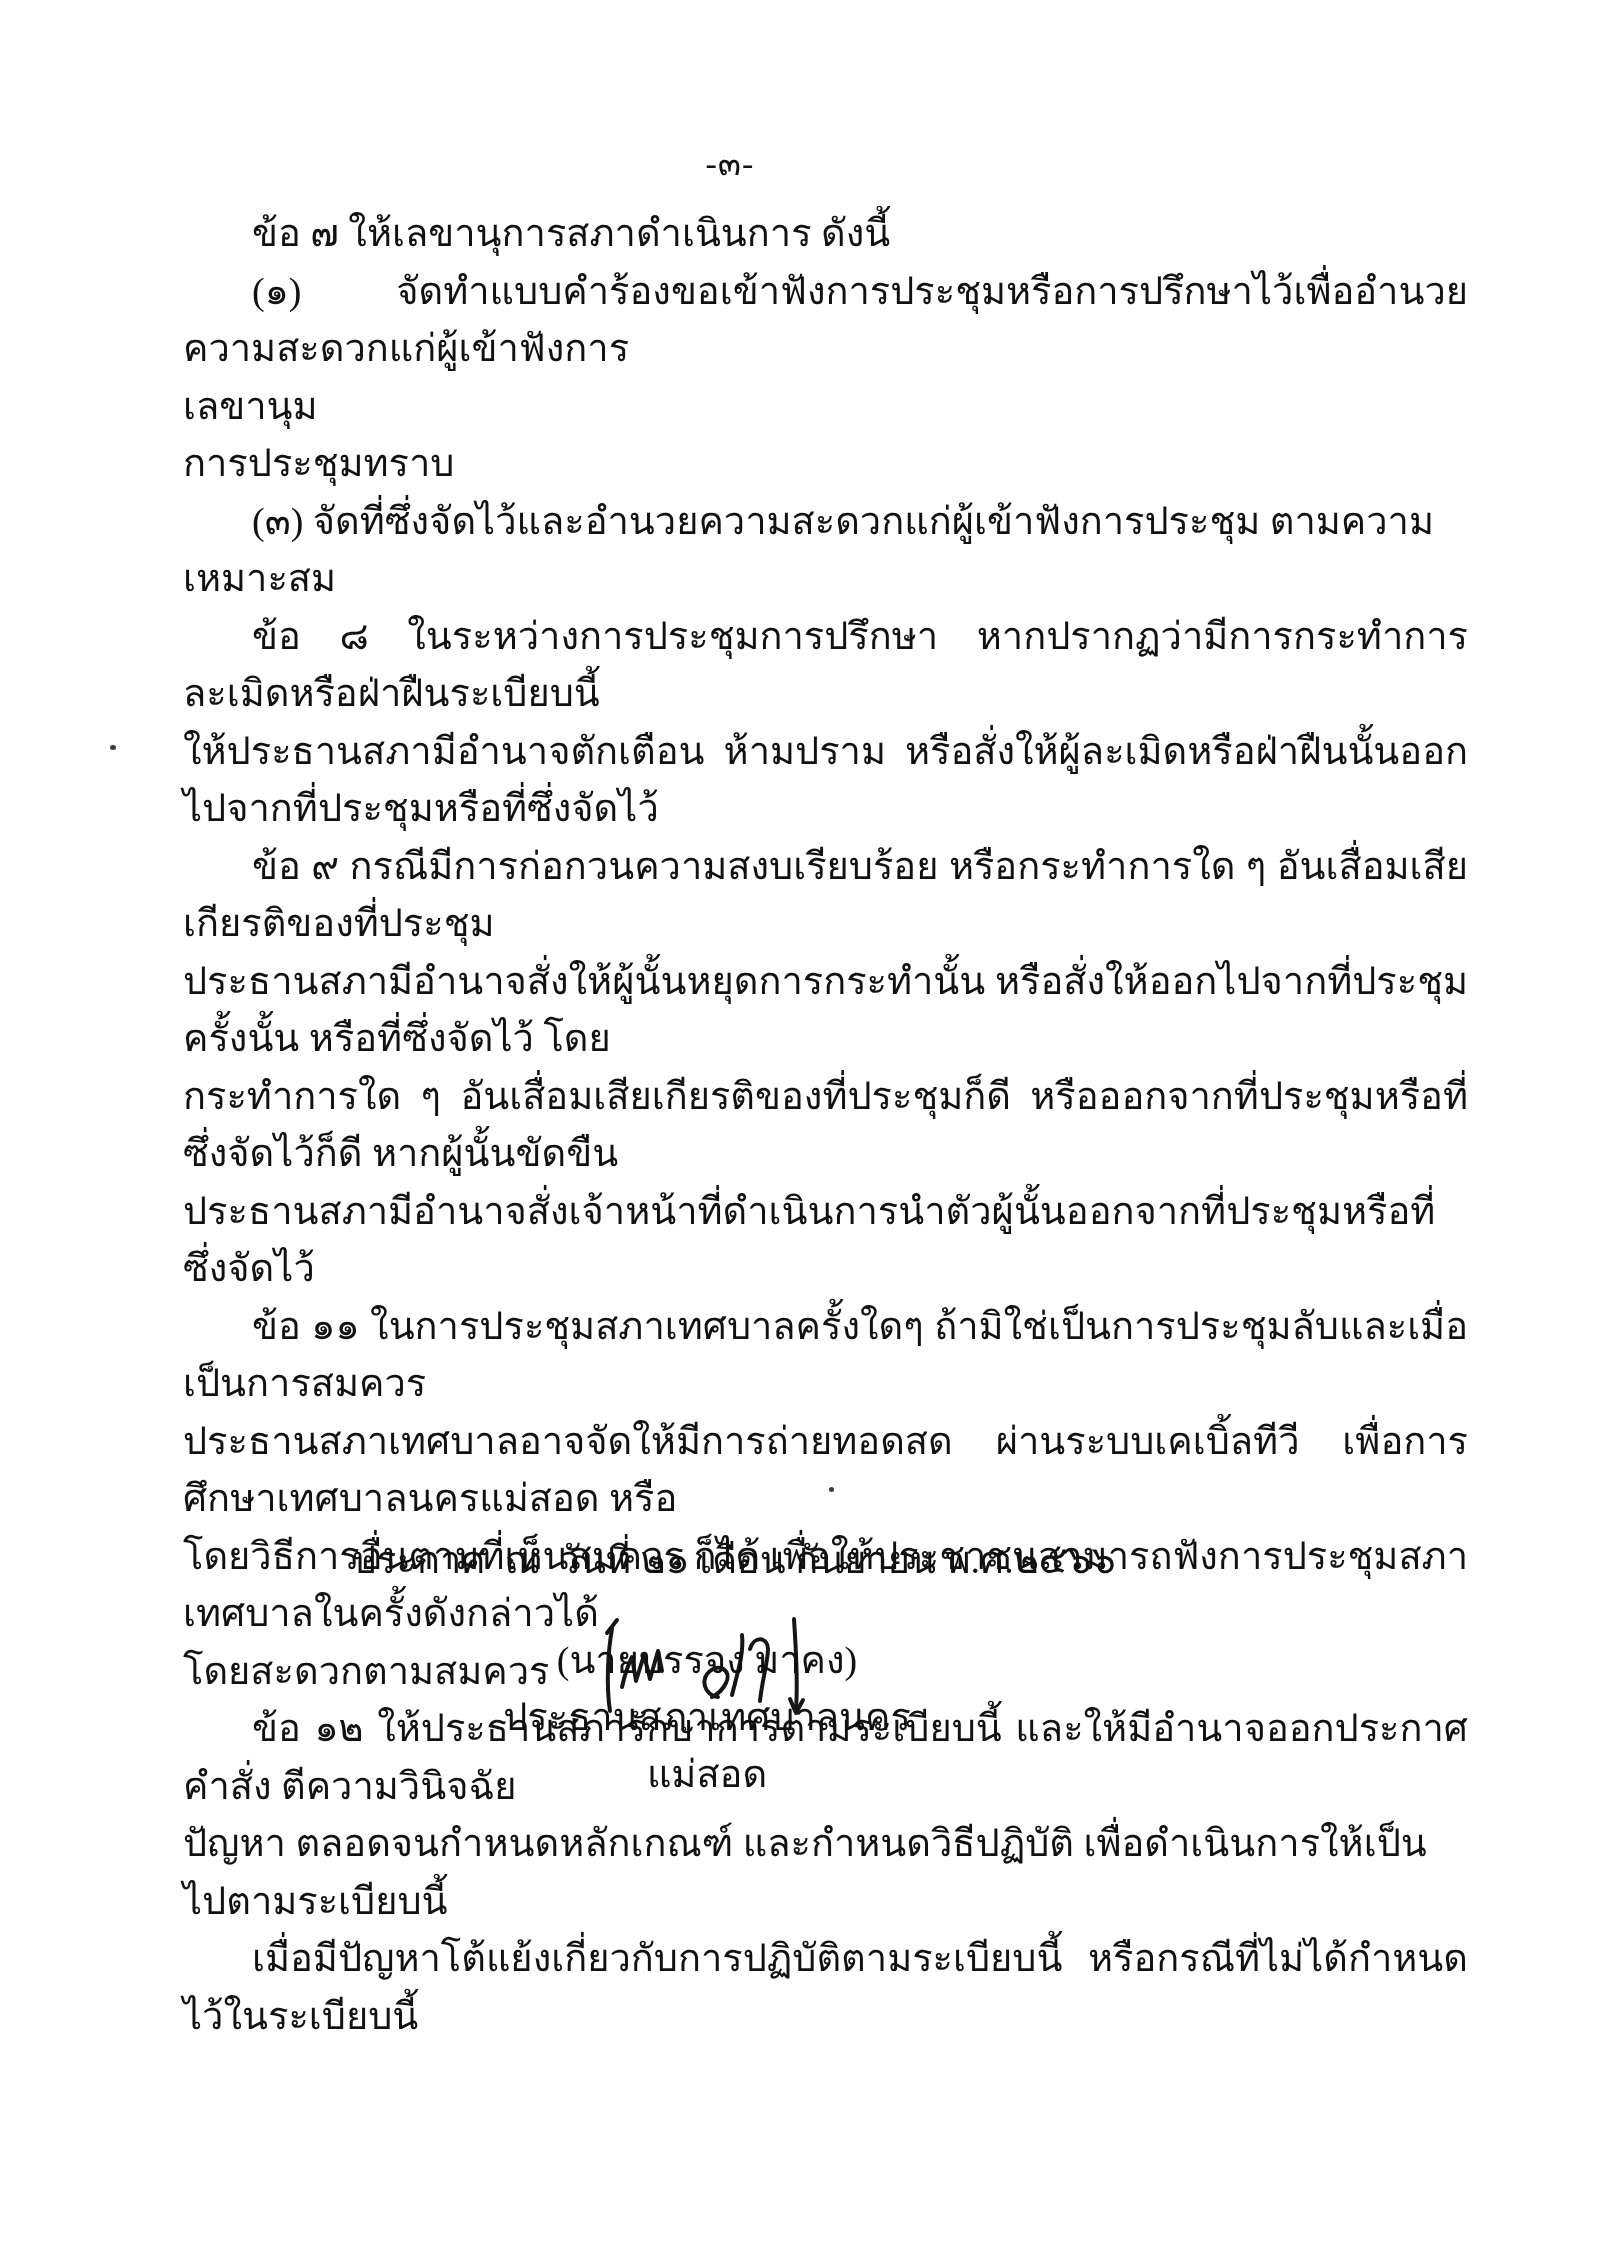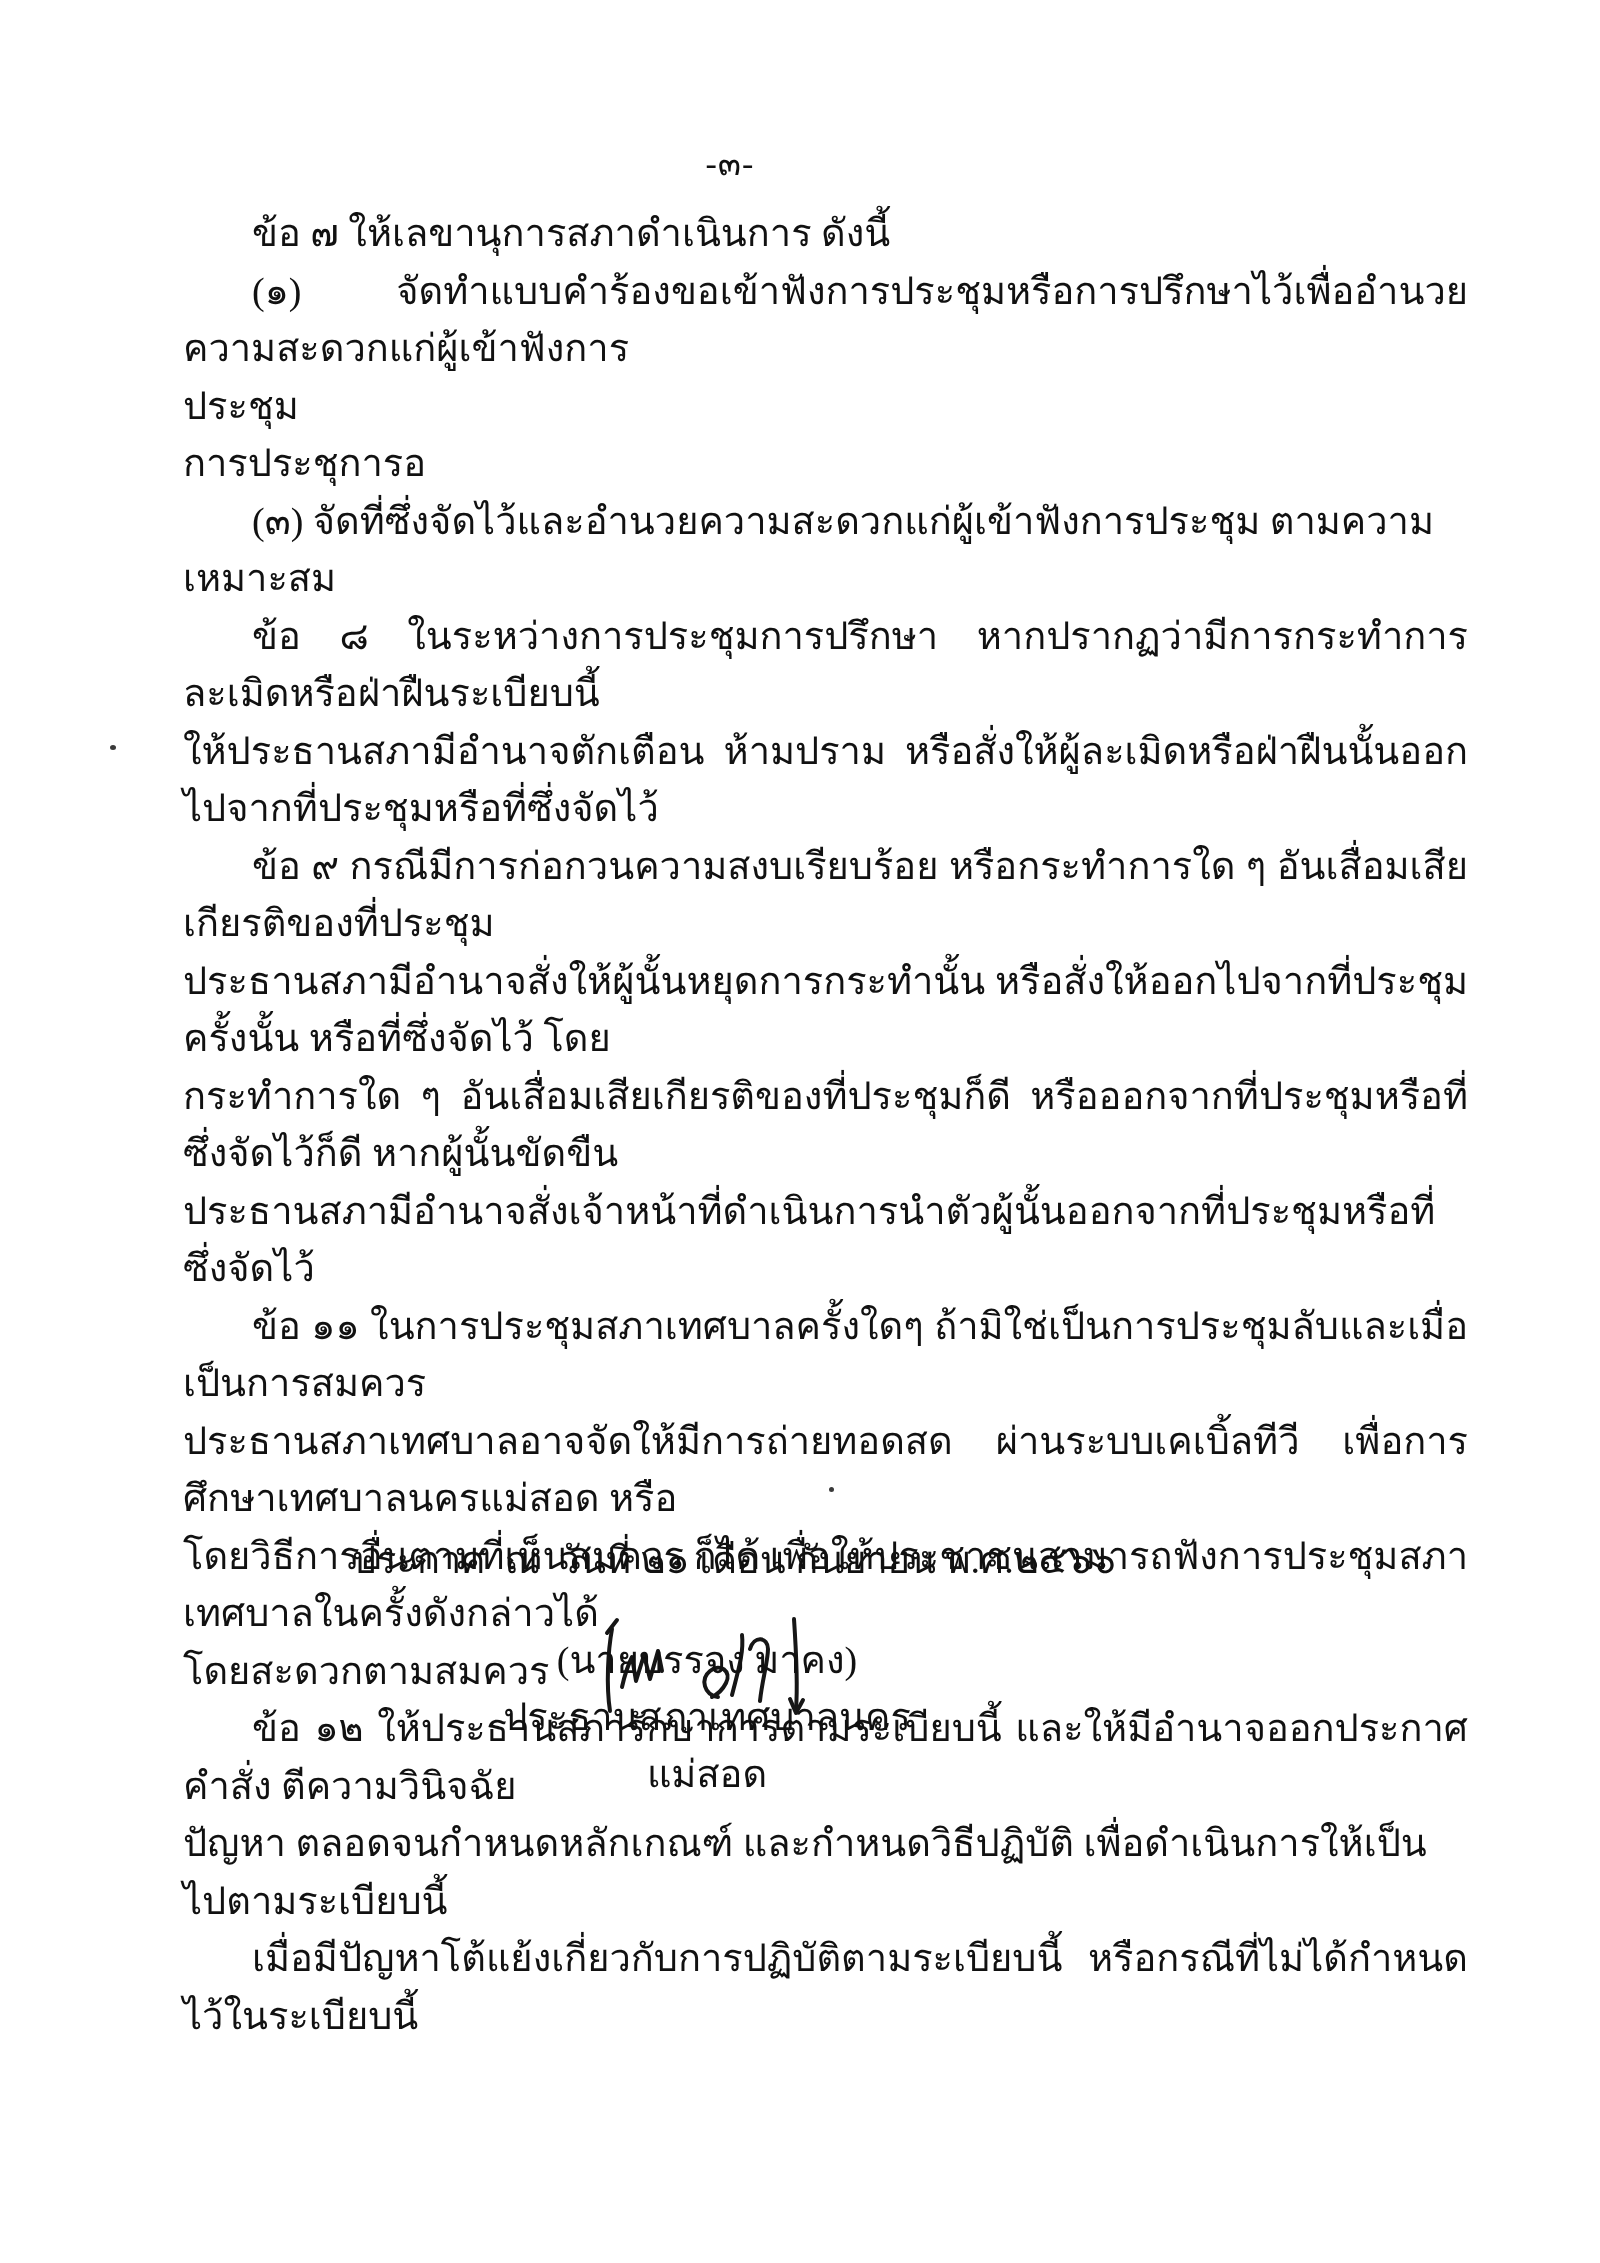--- a/index.html
+++ b/index.html
@@ -42,22 +42,22 @@
 </head>
 <body>
 
 <div class="page">
 
   <div class="page-number">-๓-</div>
 
   <div class="doc-body">
     <p class="line indent">ข้อ ๗ ให้เลขานุการสภาดำเนินการ ดังนี้</p>
     <p class="line indent just">(๑) จัดทำแบบคำร้องขอเข้าฟังการประชุมหรือการปรึกษาไว้เพื่ออำนวยความสะดวกแก่ผู้เข้าฟังการ</p>
-    <p class="line">ประชุม</p>
-    <p class="line">การประชุการอ</p>
+    <p class="line">เลขานุม</p>
+    <p class="line">การประชุมทราบ</p>
     <p class="line indent">(๓) จัดที่ซึ่งจัดไว้และอำนวยความสะดวกแก่ผู้เข้าฟังการประชุม ตามความเหมาะสม</p>
     <p class="line indent just">ข้อ ๘ ในระหว่างการประชุมการปรึกษา หากปรากฏว่ามีการกระทำการละเมิดหรือฝ่าฝืนระเบียบนี้</p>
     <p class="line just">ให้ประธานสภามีอำนาจตักเตือน ห้ามปราม หรือสั่งให้ผู้ละเมิดหรือฝ่าฝืนนั้นออกไปจากที่ประชุมหรือที่ซึ่งจัดไว้</p>
     <p class="line indent just">ข้อ ๙ กรณีมีการก่อกวนความสงบเรียบร้อย หรือกระทำการใด ๆ อันเสื่อมเสียเกียรติของที่ประชุม</p>
     <p class="line just">ประธานสภามีอำนาจสั่งให้ผู้นั้นหยุดการกระทำนั้น หรือสั่งให้ออกไปจากที่ประชุมครั้งนั้น หรือที่ซึ่งจัดไว้ โดย</p>
     <p class="line just">กระทำการใด ๆ อันเสื่อมเสียเกียรติของที่ประชุมก็ดี หรือออกจากที่ประชุมหรือที่ซึ่งจัดไว้ก็ดี หากผู้นั้นขัดขืน</p>
     <p class="line">ประธานสภามีอำนาจสั่งเจ้าหน้าที่ดำเนินการนำตัวผู้นั้นออกจากที่ประชุมหรือที่ซึ่งจัดไว้</p>
     <p class="line indent just">ข้อ ๑๑ ในการประชุมสภาเทศบาลครั้งใดๆ ถ้ามิใช่เป็นการประชุมลับและเมื่อเป็นการสมควร</p>
     <p class="line just">ประธานสภาเทศบาลอาจจัดให้มีการถ่ายทอดสด ผ่านระบบเคเบิ้ลทีวี เพื่อการศึกษาเทศบาลนครแม่สอด หรือ</p>
     <p class="line just">โดยวิธีการอื่นตามที่เห็นสมควร ก็ได้ เพื่อให้ประชาชนสามารถฟังการประชุมสภาเทศบาลในครั้งดังกล่าวได้</p>

